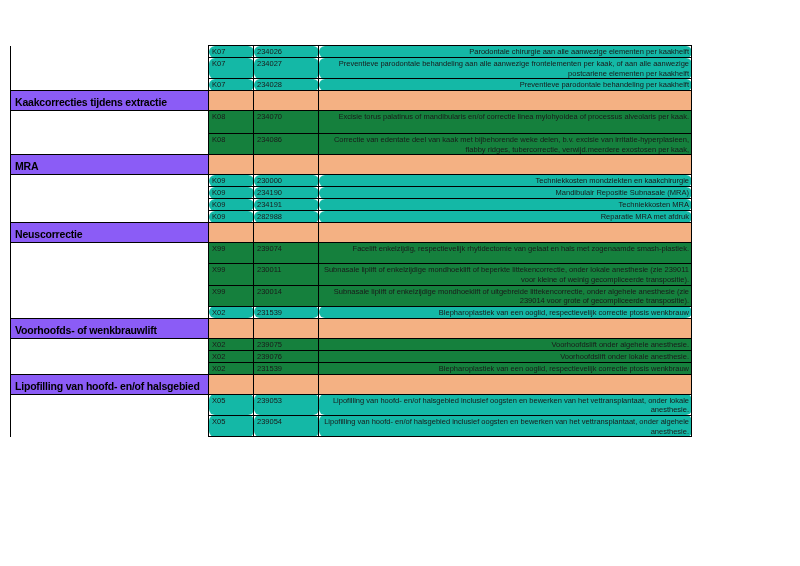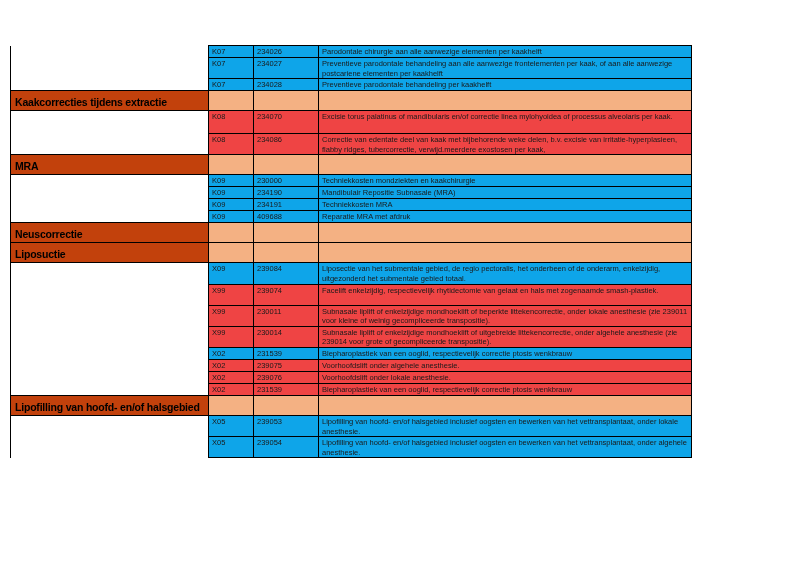--- a/index.html
+++ b/index.html
@@ -34,21 +34,21 @@
     overflow: hidden;
   }
   
   col.c-label { width: 198px; }
   col.c-code  { width: 45px; }
   col.c-num   { width: 65px; }
   col.c-desc  { width: 373px; }
 
   
   tr.section td.label-cell {
-    background: #c2410c;
+    background: #8b5cf6;
     border: 1px solid #000000;
     height: 17px;
     padding: 1px 0 0 4px;
   }
   tr.section td.label-cell .sect-text {
     font-size: 10.5px;
     font-weight: bold;
     color: #000000;
     line-height: 15px;
     white-space: nowrap;
@@ -72,23 +72,24 @@
     color: #1a1a1a;
     line-height: 9.6px;
     padding: 1px 2px 0 3px;
     border: 1px solid #000000;
   }
   tr.data td.cell.code,
   tr.data td.cell.num {
     white-space: nowrap;
   }
   tr.data td.cell.desc {
-  }
-  td.bg-white { background: #ef4444; }
-  td.bg-beige { background: #0ea5e9; }
+    text-align: right;
+  }
+  td.bg-white { background: #15803d; }
+  td.bg-beige { background: #14b8a6; border-radius: 6px; }
 
   
   tr.data.clip-1 td.cell { height: 12px; }
   tr.data.clip-2 td.cell { height: 21px; }
   tr.data.tall   td.cell { height: 23px; }
   tr.data.single td.cell { height: 12px; }
 </style>
 </head>
 <body>
 
@@ -158,40 +159,28 @@
           </tr>
           <tr class="data single">
             <td class="label-cell"></td>
             <td class="cell code bg-beige">K09</td>
             <td class="cell num bg-beige">234191</td>
             <td class="cell desc bg-beige">Techniekkosten MRA</td>
           </tr>
           <tr class="data single">
             <td class="label-cell"></td>
             <td class="cell code bg-beige">K09</td>
-            <td class="cell num bg-beige">409688</td>
+            <td class="cell num bg-beige">282988</td>
             <td class="cell desc bg-beige">Reparatie MRA met afdruk</td>
           </tr>
           <tr class="section">
             <td class="label-cell"><span class="sect-text">Neuscorrectie</span></td>
             <td class="orange"></td>
             <td class="orange"></td>
             <td class="orange"></td>
-          </tr>
-          <tr class="section">
-            <td class="label-cell"><span class="sect-text">Liposuctie</span></td>
-            <td class="orange"></td>
-            <td class="orange"></td>
-            <td class="orange"></td>
-          </tr>
-          <tr class="data clip-2">
-            <td class="label-cell"></td>
-            <td class="cell code bg-beige">X09</td>
-            <td class="cell num bg-beige">239084</td>
-            <td class="cell desc bg-beige">Liposectie van het submentale gebied, de regio pectoralis, het onderbeen of de onderarm, enkelzijdig, uitgezonderd het submentale gebied totaal.</td>
           </tr>
           <tr class="data clip-2">
             <td class="label-cell"></td>
             <td class="cell code bg-white">X99</td>
             <td class="cell num bg-white">239074</td>
             <td class="cell desc bg-white">Facelift enkelzijdig, respectievelijk rhytidectomie van gelaat en hals met zogenaamde smash-plastiek.</td>
           </tr>
           <tr class="data clip-2">
             <td class="label-cell"></td>
             <td class="cell code bg-white">X99</td>
@@ -202,20 +191,26 @@
             <td class="label-cell"></td>
             <td class="cell code bg-white">X99</td>
             <td class="cell num bg-white">230014</td>
             <td class="cell desc bg-white">Subnasale liplift of enkelzijdige mondhoeklift of uitgebreide littekencorrectie, onder algehele anesthesie (zie 239014 voor grote of gecompliceerde transpositie).</td>
           </tr>
           <tr class="data single">
             <td class="label-cell"></td>
             <td class="cell code bg-beige">X02</td>
             <td class="cell num bg-beige">231539</td>
             <td class="cell desc bg-beige">Blepharoplastiek van een ooglid, respectievelijk correctie ptosis wenkbrauw</td>
+          </tr>
+          <tr class="section">
+            <td class="label-cell"><span class="sect-text">Voorhoofds- of wenkbrauwlift</span></td>
+            <td class="orange"></td>
+            <td class="orange"></td>
+            <td class="orange"></td>
           </tr>
           <tr class="data single">
             <td class="label-cell"></td>
             <td class="cell code bg-white">X02</td>
             <td class="cell num bg-white">239075</td>
             <td class="cell desc bg-white">Voorhoofdslift onder algehele anesthesie.</td>
           </tr>
           <tr class="data single">
             <td class="label-cell"></td>
             <td class="cell code bg-white">X02</td>

